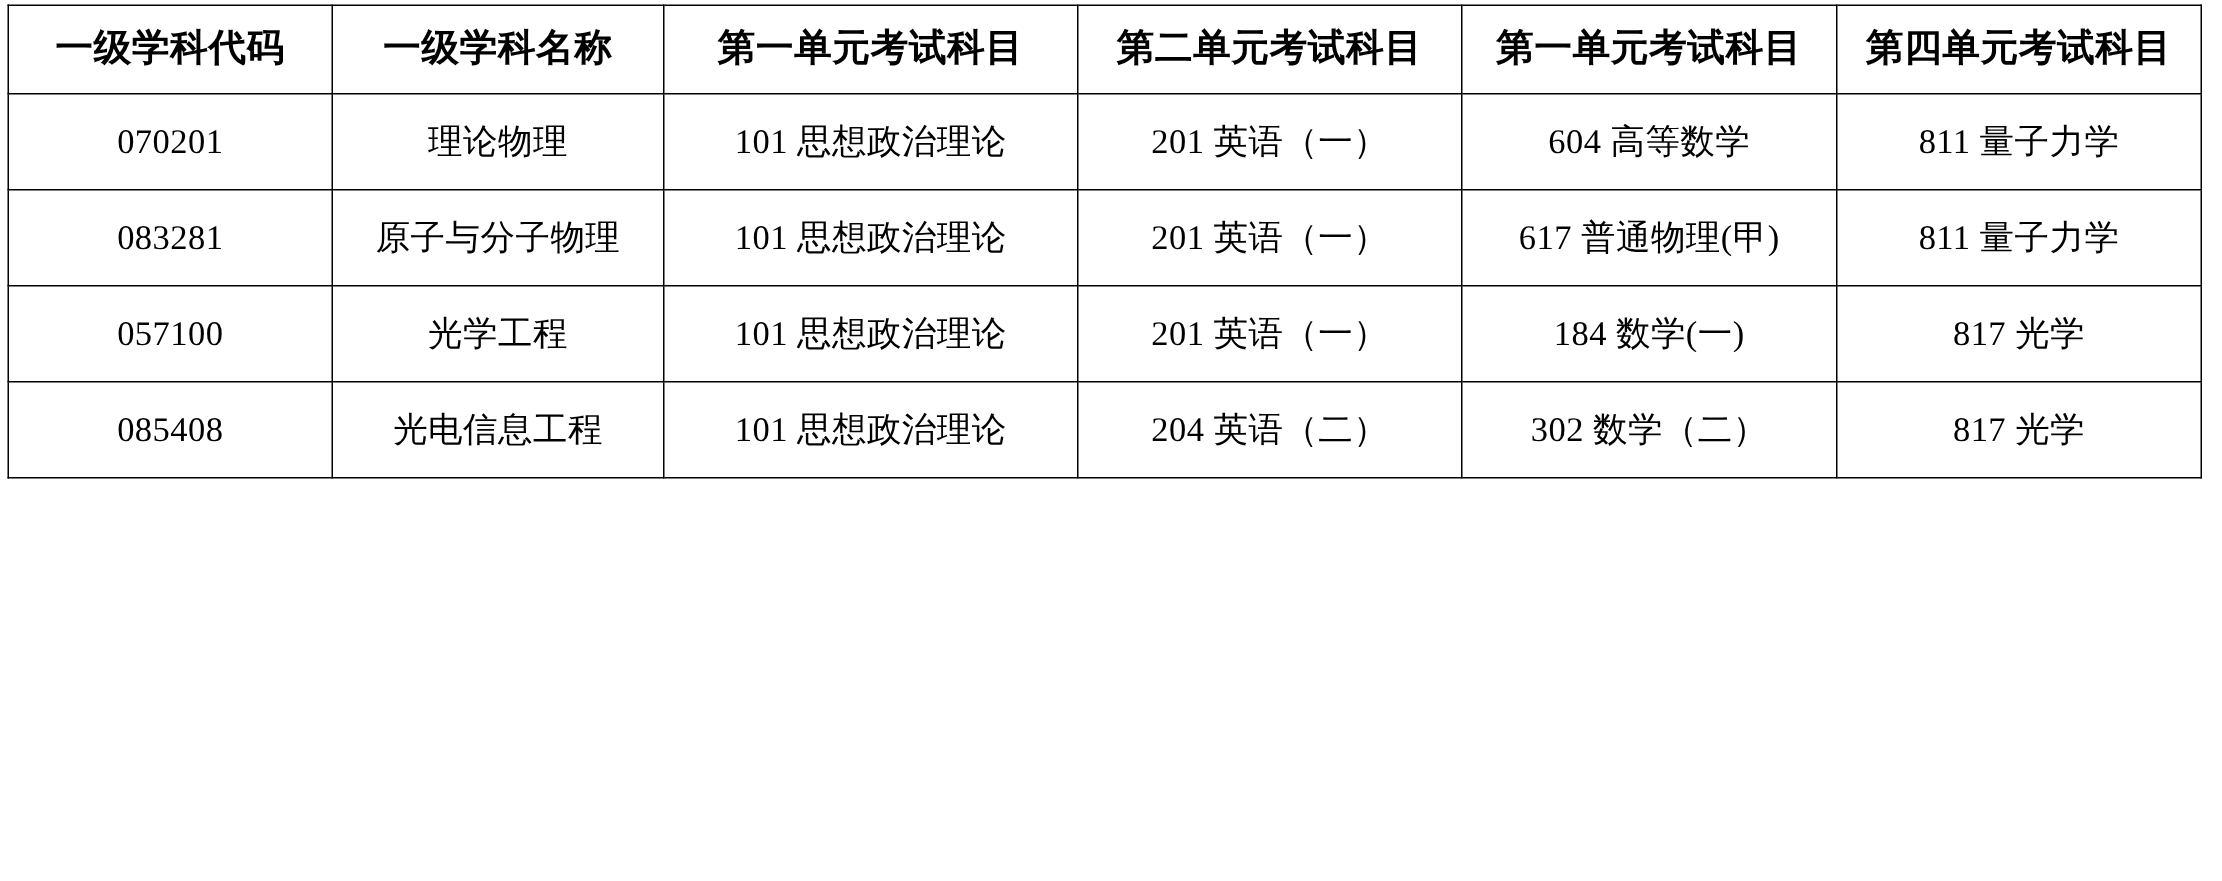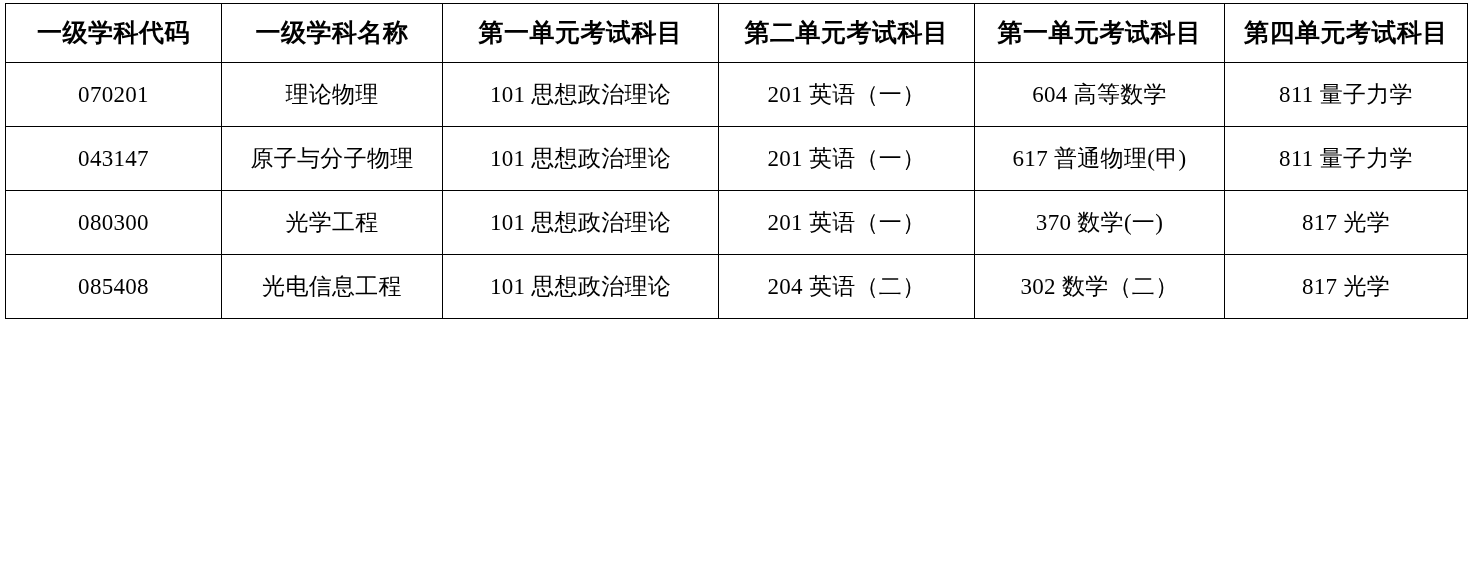--- a/index.html
+++ b/index.html
@@ -82,33 +82,33 @@
     <tbody>
       <tr>
         <td class="code">070201</td>
         <td>理论物理</td>
         <td>101 思想政治理论</td>
         <td>201 英语（一）</td>
         <td>604 高等数学</td>
         <td>811 量子力学</td>
       </tr>
       <tr>
-        <td class="code">043147</td>
+        <td class="code">083281</td>
         <td>原子与分子物理</td>
         <td>101 思想政治理论</td>
         <td>201 英语（一）</td>
         <td>617 普通物理(甲)</td>
         <td>811 量子力学</td>
       </tr>
       <tr>
-        <td class="code">080300</td>
+        <td class="code">057100</td>
         <td>光学工程</td>
         <td>101 思想政治理论</td>
         <td>201 英语（一）</td>
-        <td>370 数学(一)</td>
+        <td>184 数学(一)</td>
         <td>817 光学</td>
       </tr>
       <tr>
         <td class="code">085408</td>
         <td>光电信息工程</td>
         <td>101 思想政治理论</td>
         <td>204 英语（二）</td>
         <td>302 数学（二）</td>
         <td>817 光学</td>
       </tr>

